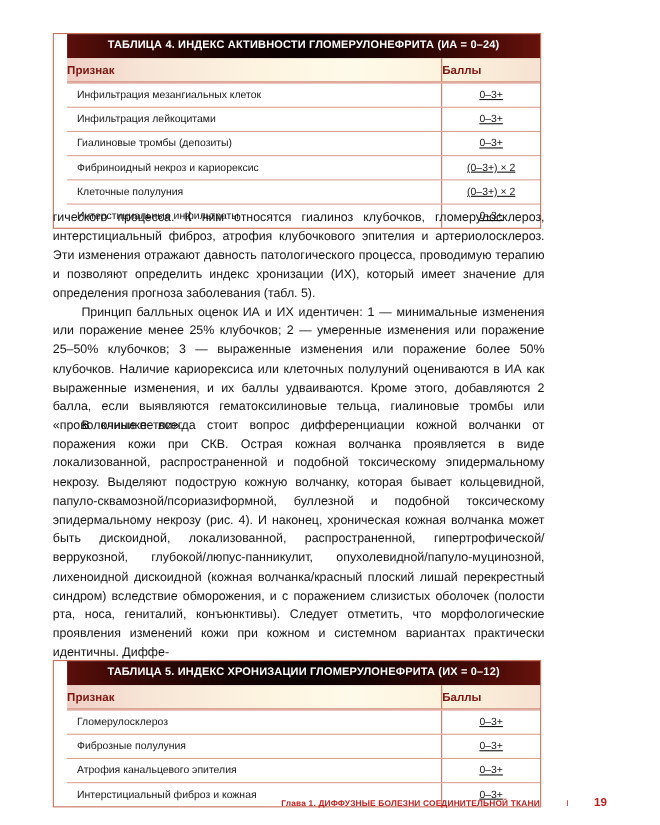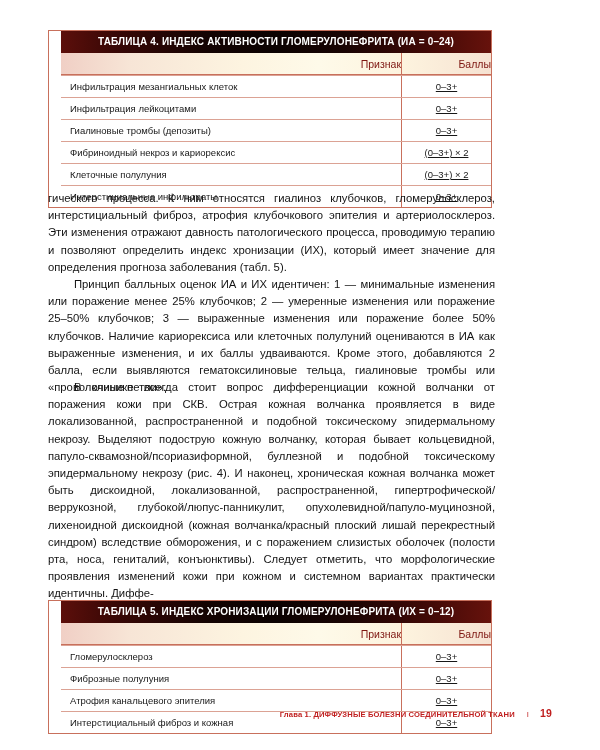--- a/index.html
+++ b/index.html
@@ -51,23 +51,23 @@
   .tbl-subhead {
     display: flex;
     height: 22px;
     background: linear-gradient(to right,
         #f0cfc5 0%, #f7e5d6 16%, #fdf4e0 42%, #fefae9 60%,
         #fdf3de 80%, #f6e2d2 100%);
     border-bottom: 1px solid #c8705c;
   }
   .tbl-subhead .c1, .tbl-subhead .c2 {
     line-height: 22px;
-    text-align: right;
+    text-align: left;
     font-size: 10.5px;
-    font-weight: normal;
+    font-weight: bold;
     color: #7d1510;
   }
   .tbl-subhead .c1 { width: 341px; border-right: 1px solid #c8705c; }
   .tbl-subhead .c2 { flex: 1; }
 
   .tbl-row {
     display: flex;
     border-top: 1px solid #dba294;
   }
   .tbl-row:first-of-type { border-top: none; }
@@ -102,29 +102,29 @@
     color: #141414;
     letter-spacing: -0.02px;
   }
   .body-text p { margin: 0; text-indent: 0; }
   .body-text p.indent { text-indent: 26px; }
 
   
   .footer {
     position: absolute;
     right: 48px;
-    bottom: 31px;
+    bottom: 14px;
     font-size: 7.6px;
     font-weight: bold;
     color: #c01f1f;
     letter-spacing: 0.15px;
     white-space: nowrap;
     display: flex;
     align-items: baseline;
-    gap: 4px;
+    gap: 16px;
   }
   .footer .chap { font-weight: bold; }
   .footer .sep { margin: 0 7px 0 8px; font-weight: normal; }
   .footer .pageno { font-size: 10.5px; font-weight: bold; }
 </style>
 </head>
 <body>
 
 <div class="page">
 

